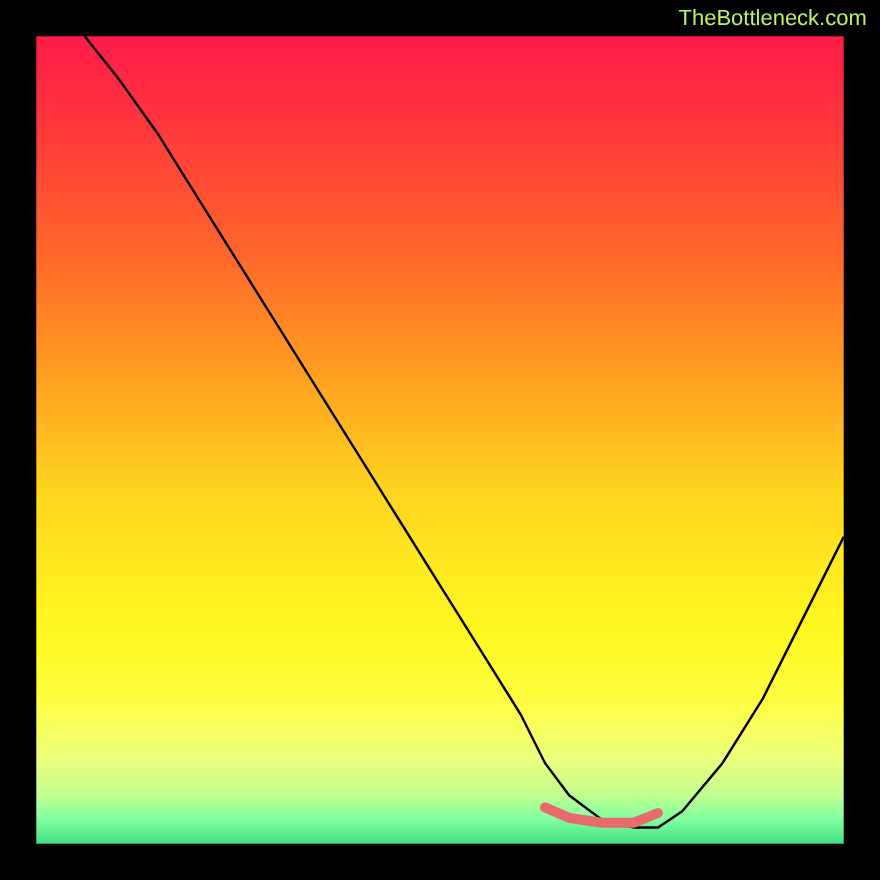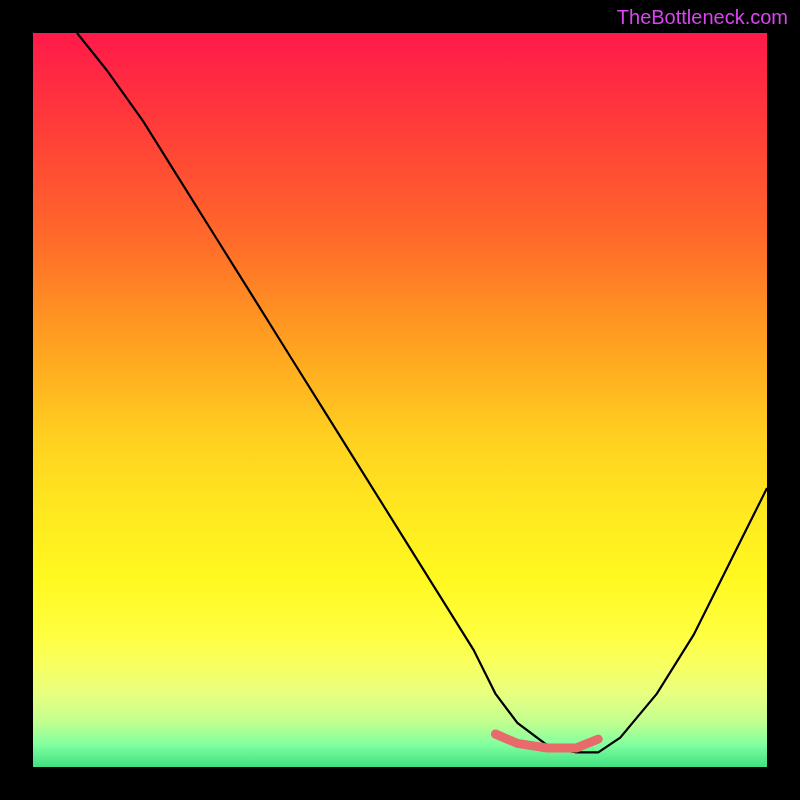--- a/index.html
+++ b/index.html
@@ -8,21 +8,21 @@
     width: 800px;
     height: 800px;
     background: #000;
     font-family: Arial, sans-serif;
     position: relative;
   }
   .watermark {
     position: absolute;
     top: 6px;
     right: 12px;
-    color: #d946ef;
+    color: #bef264;
     font-size: 20px;
     font-weight: 500;
     z-index: 10;
   }
   .plot-area {
     position: absolute;
     left: 33px;
     top: 33px;
     width: 734px;
     height: 734px;

